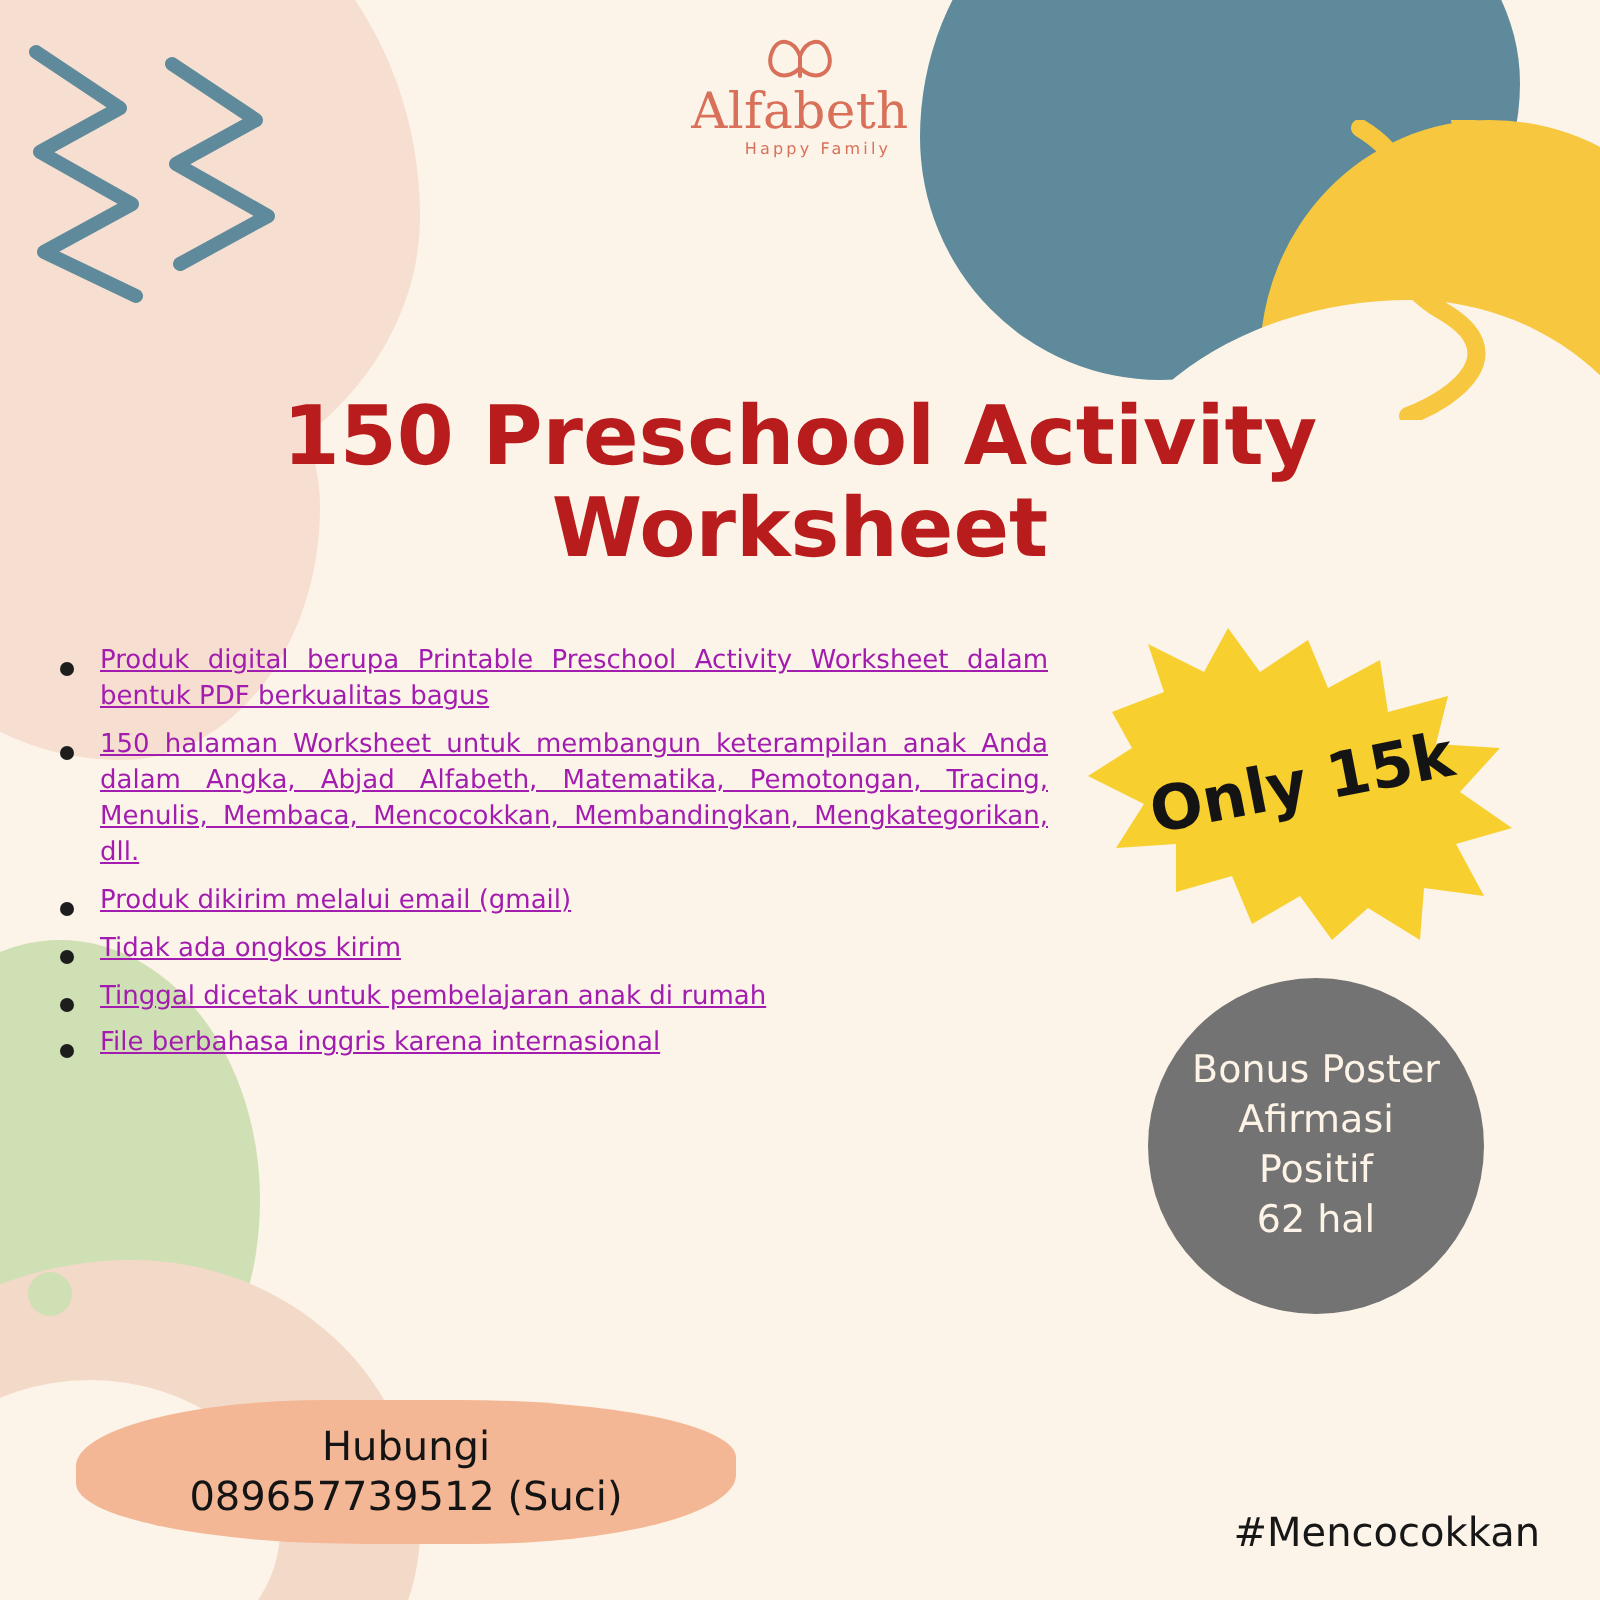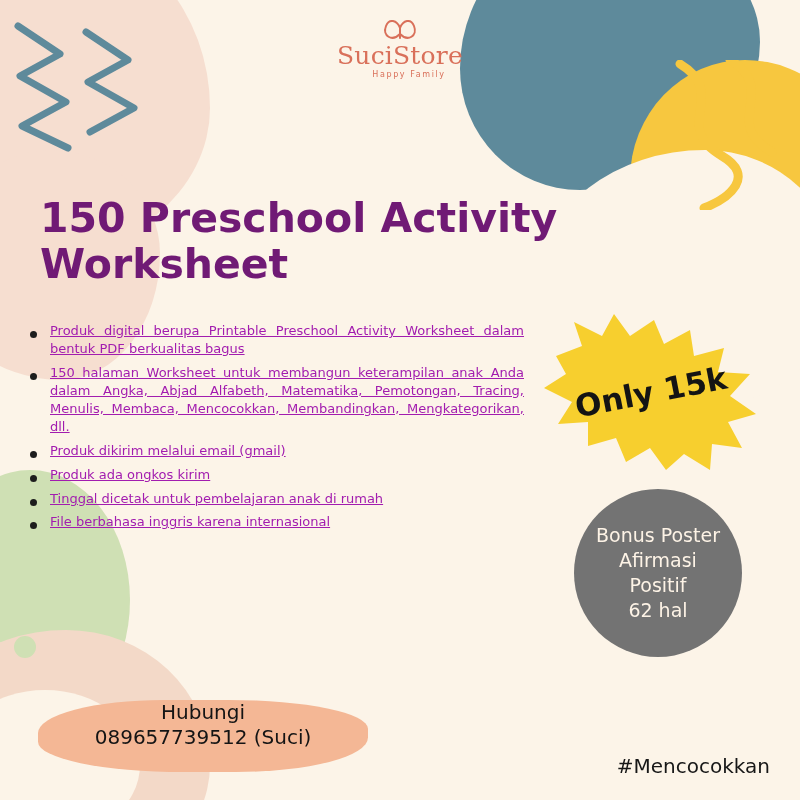--- a/index.html
+++ b/index.html
@@ -159,25 +159,25 @@
     font-size: 68px;
     font-weight: bold;
     color: #d9705a;
     letter-spacing: 1.5px;
   }
   .subtitle {
     position: absolute;
     top: 196px;
     left: 40px;
     right: 40px;
-    text-align: left;
+    text-align: center;
     font-family: "DejaVu Sans", sans-serif;
     font-size: 41px;
     font-weight: bold;
-    color: #701a75;
+    color: #b91c1c;
     line-height: 1.12;
   }
 
   
   .features {
     position: absolute;
     left: 24px;
     top: 322px;
     width: 500px;
     margin: 0;
@@ -263,21 +263,21 @@
     inset: 0;
     background: #f4b795;
     border-radius: 38% 42% 40% 44% / 46% 40% 48% 42%;
   }
   .contact-text {
     position: absolute;
     inset: 0;
     display: flex;
     flex-direction: column;
     align-items: center;
-    justify-content: flex-start;
+    justify-content: center;
     font-size: 20px;
     line-height: 1.25;
     color: #141414;
     font-family: "DejaVu Sans", sans-serif;
   }
   .hashtag {
     position: absolute;
     right: 30px;
     bottom: 22px;
     font-size: 20px;
@@ -308,31 +308,31 @@
   <svg class="squiggle-yellow" viewBox="0 0 130 150">
     <path d="M20 4 C70 34, 10 66, 62 96 C96 116, 70 138, 44 148" fill="none" stroke="#f7c73f" stroke-width="9" stroke-linecap="round"></path>
     <path d="M70 0 C120 30, 60 62, 112 92" fill="none" stroke="#f7c73f" stroke-width="9" stroke-linecap="round"></path>
   </svg>
 
   <div class="logo">
     <svg class="logo-mark" viewBox="0 0 40 30">
       <path d="M20 22 C12 30, 2 24, 6 14 C9 6, 17 8, 20 16 C23 8, 31 6, 34 14 C38 24, 28 30, 20 22 Z" fill="none" stroke="#d9705a" stroke-width="2" stroke-linejoin="round"></path>
       <line x1="20" y1="16" x2="20" y2="26" stroke="#d9705a" stroke-width="2" stroke-linecap="round"></line>
     </svg>
-    <div class="logo-name">SuciStore</div>
+    <div class="logo-name">Alfabeth</div>
     <div class="logo-tag">Happy Family</div>
   </div>
 
   <div class="subtitle">150 Preschool Activity Worksheet</div>
 
   <ul class="features">
     <li>Produk digital berupa Printable Preschool Activity Worksheet dalam bentuk PDF berkualitas bagus</li>
     <li>150 halaman Worksheet untuk membangun keterampilan anak Anda dalam Angka, Abjad Alfabeth, Matematika, Pemotongan, Tracing, Menulis, Membaca, Mencocokkan, Membandingkan, Mengkategorikan, dll.</li>
     <li>Produk dikirim melalui email (gmail)</li>
-    <li>Produk ada ongkos kirim</li>
+    <li>Tidak ada ongkos kirim</li>
     <li>Tinggal dicetak untuk pembelajaran anak di rumah</li>
     <li>File berbahasa inggris karena internasional</li>
   </ul>
 
   <div class="burst">
     <svg viewBox="0 0 226 160" width="226" height="160">
       <polygon fill="#f7cf2e" points="18,44 44,34 36,10 64,24 76,2 92,24 116,8 126,32 152,18 156,44 186,36 180,60 212,62 192,84 218,102 190,110 204,136 174,132 172,158 146,142 128,158 112,136 88,150 78,126 50,134 50,110 20,112 34,90 6,76 28,62"></polygon>
     </svg>
     <div class="burst-text">Only 15k</div>
   </div>

